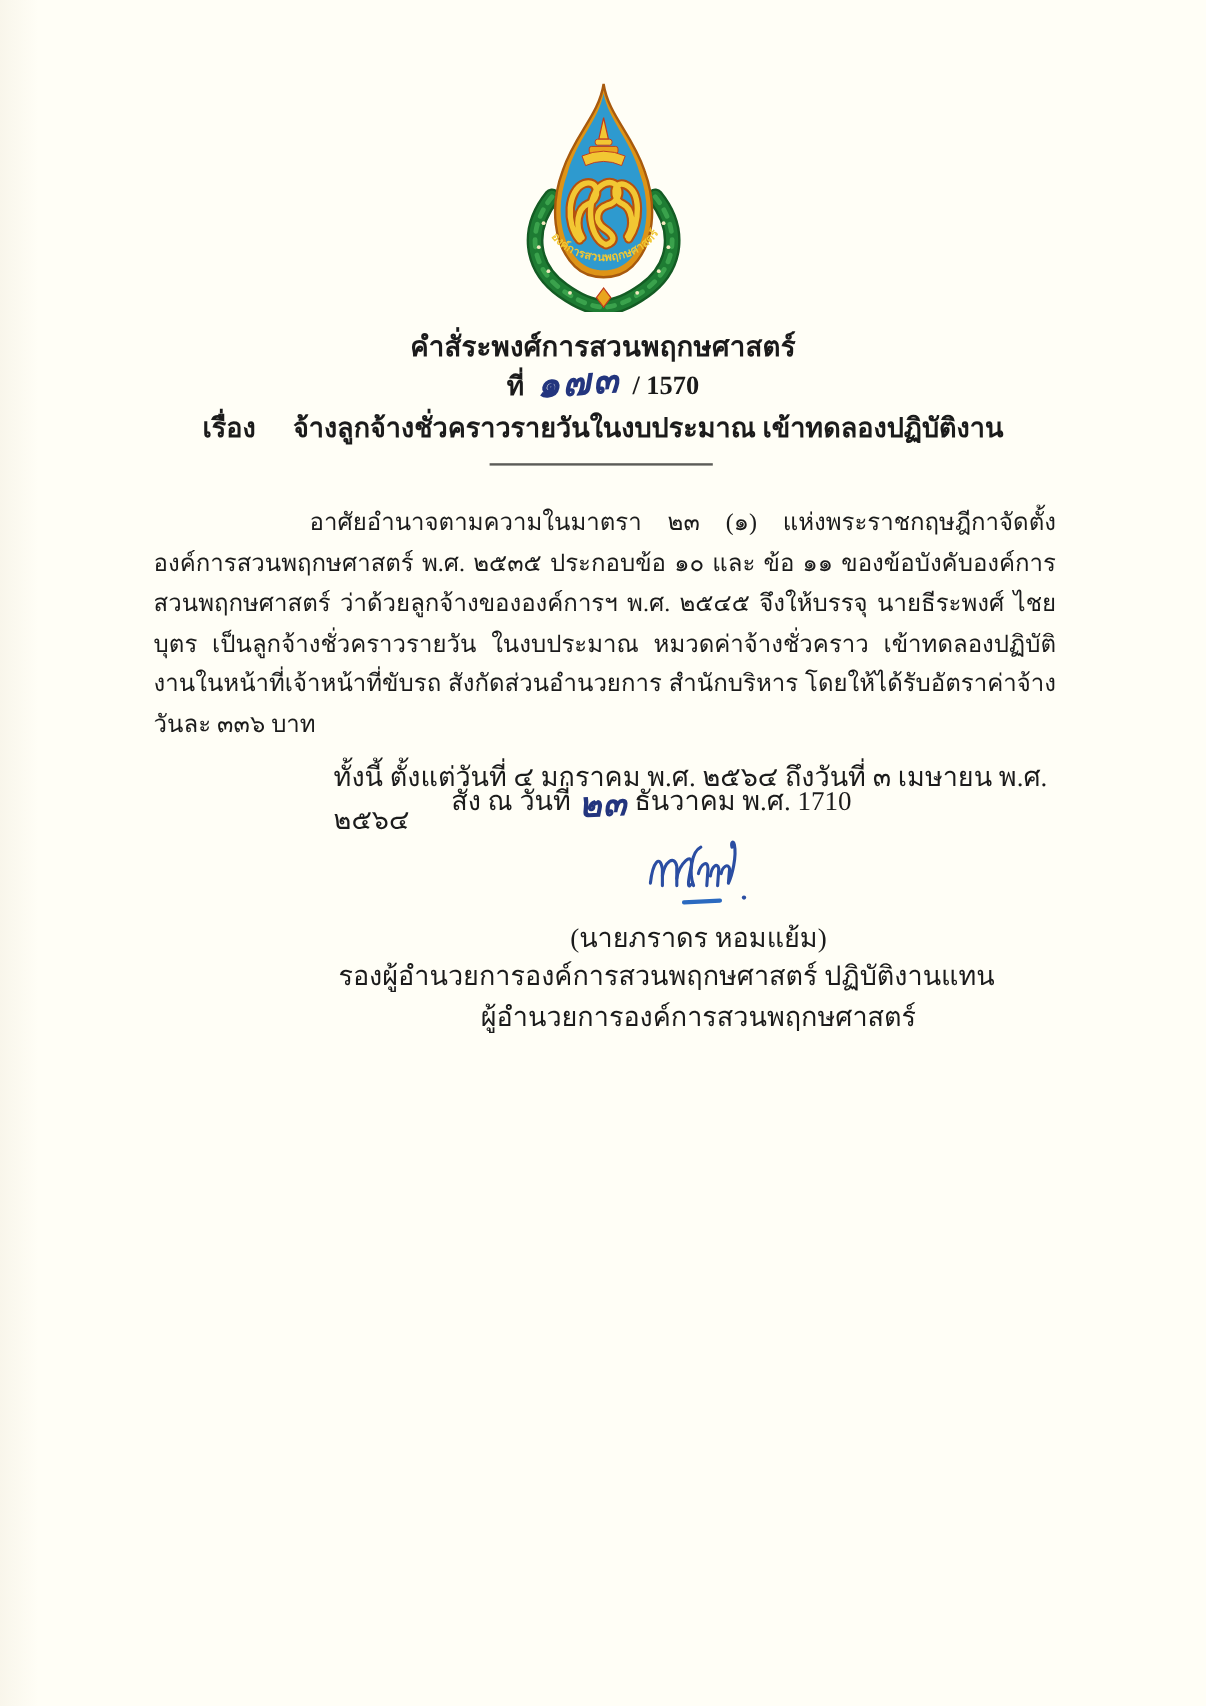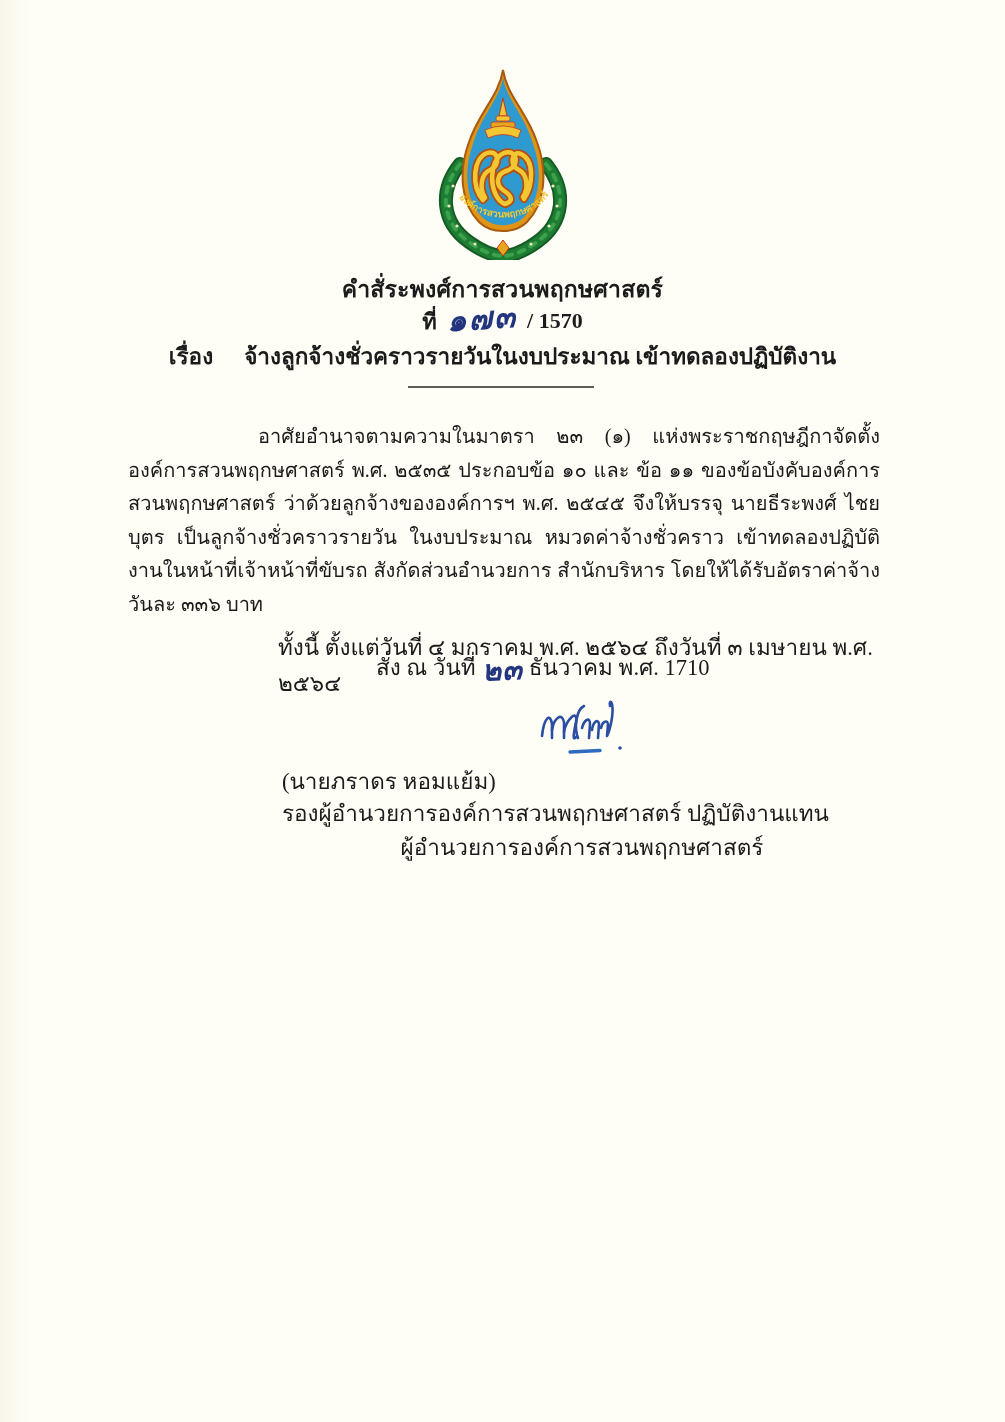--- a/index.html
+++ b/index.html
@@ -69,21 +69,21 @@
   }
   .order-line{
     position:absolute;left:376px;top:649px;width:520px;
     font-size:22.5px;display:flex;align-items:flex-start;
   }
   .signature-wrap{
     position:absolute;left:536px;top:696px;width:100px;height:62px;
   }
   .sig-name{
     position:absolute;left:282px;top:763px;width:600px;
-    font-size:22.5px;
+    text-align:center;font-size:22.5px;
   }
   .sig-pos1{
     position:absolute;left:282px;top:795px;width:600px;
     text-align:left;font-size:22.5px;
   }
   .sig-pos2{
     position:absolute;left:282px;top:829px;width:600px;
     text-align:center;font-size:22.5px;
   }
 </style>

